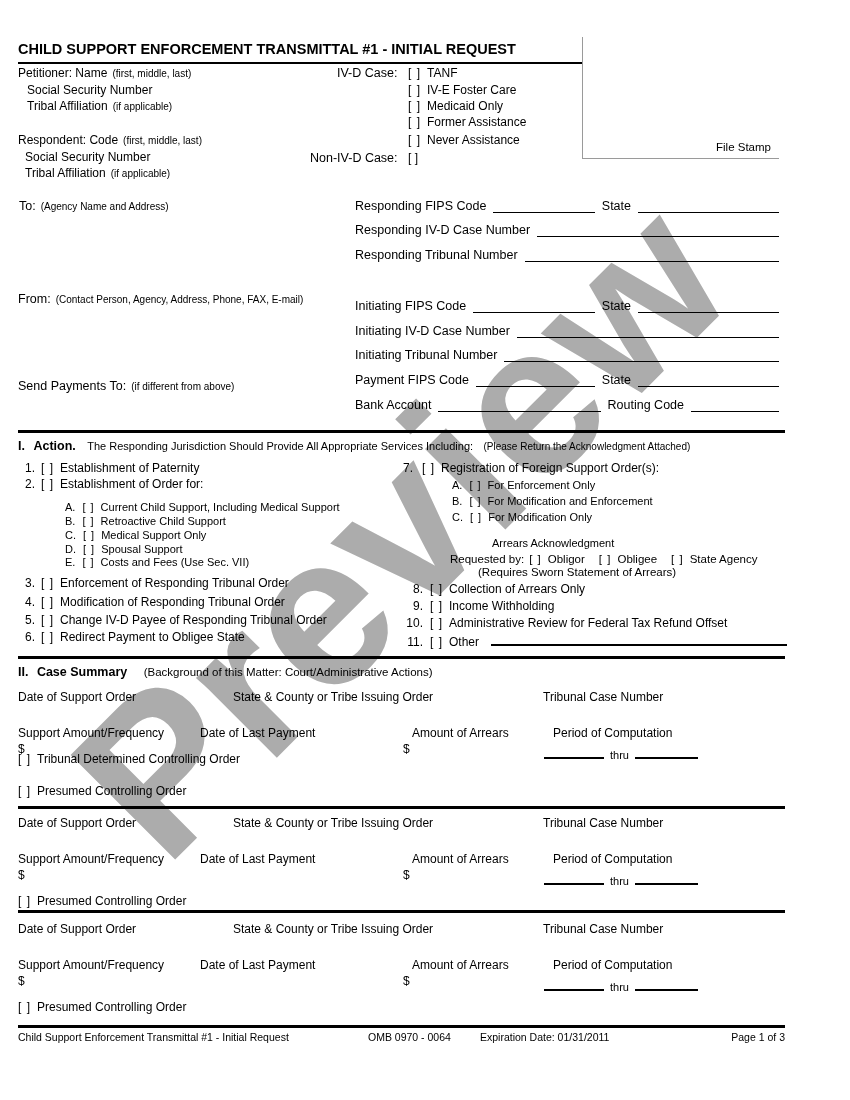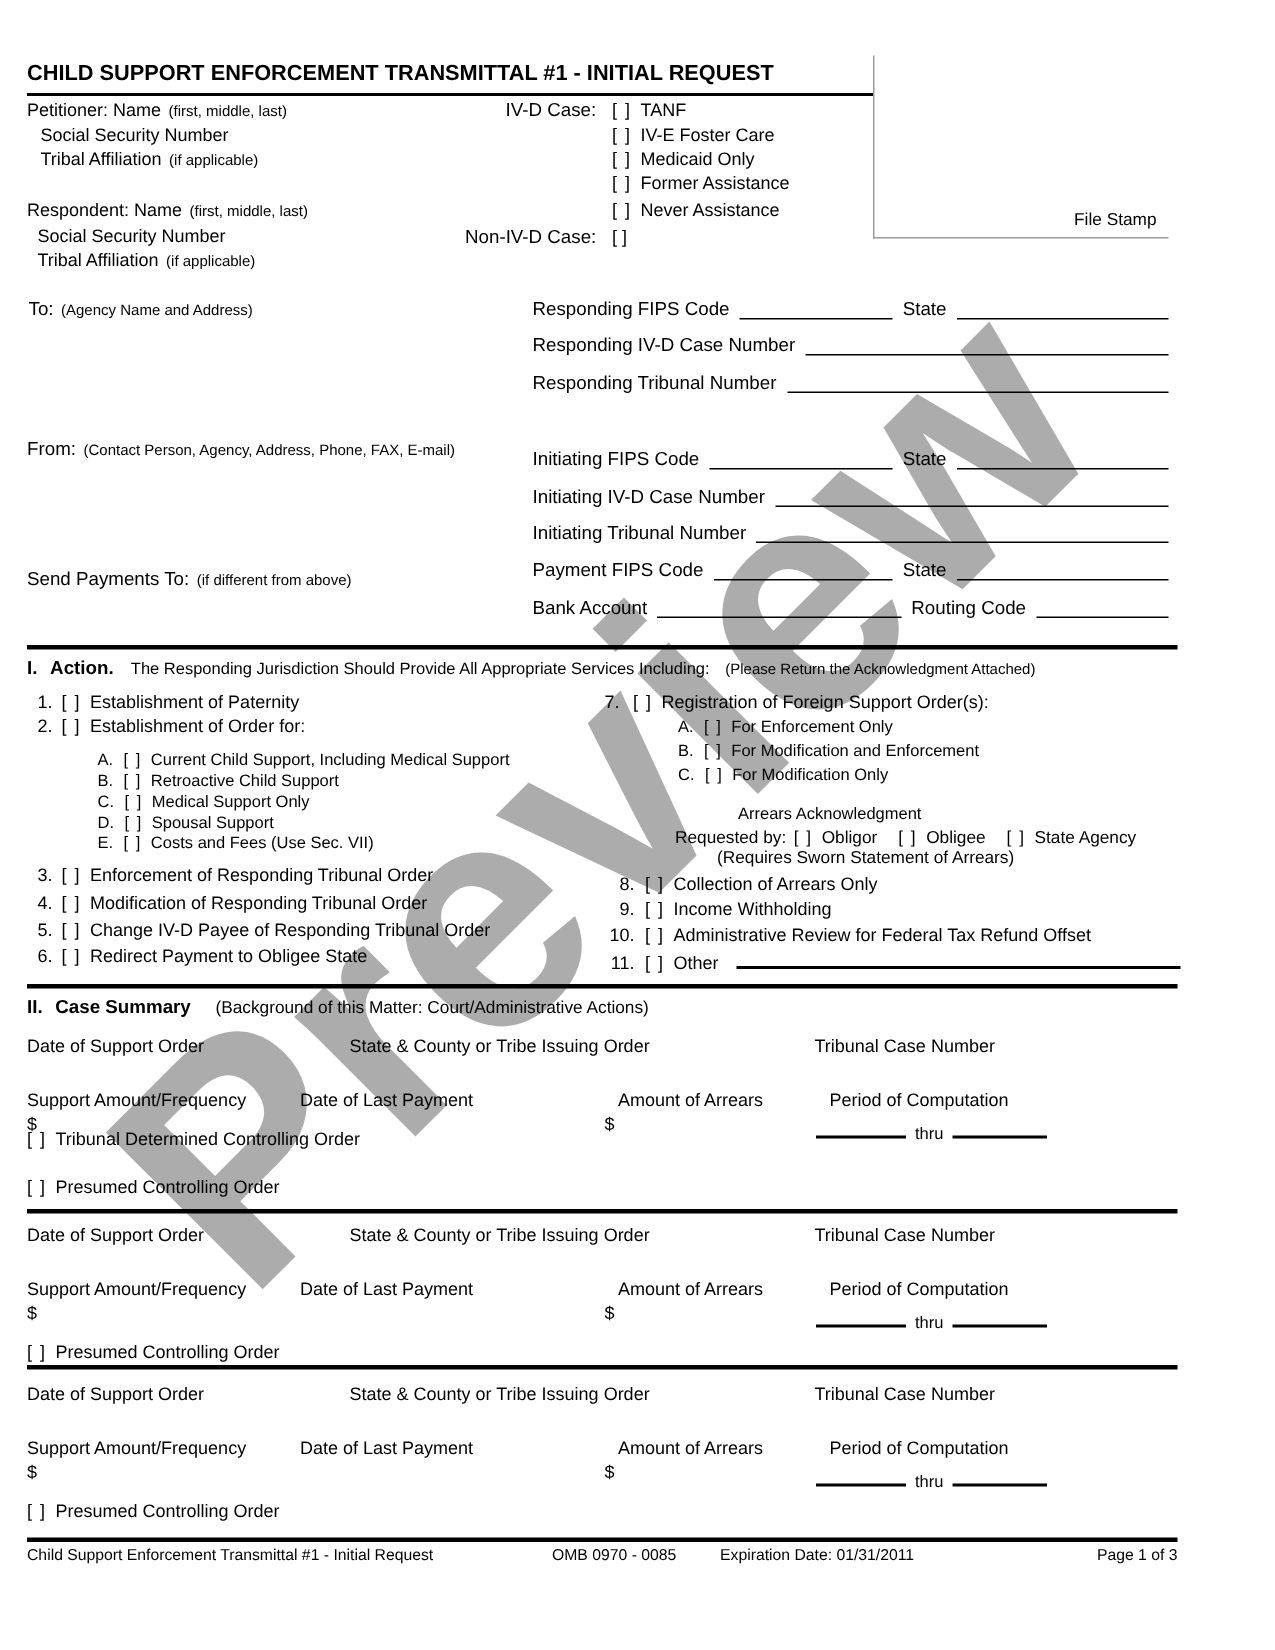--- a/index.html
+++ b/index.html
@@ -49,21 +49,21 @@
     </div>
 
     <div class="abs t12 row" style="left:18px;top:66px">
       <span>Petitioner: Name</span><span class="hint">(first, middle, last)</span>
     </div>
     <div class="abs t12" style="left:27px;top:83px">Social Security Number</div>
     <div class="abs t12 row" style="left:27px;top:99px">
       <span>Tribal Affiliation</span><span class="hint">(if applicable)</span>
     </div>
     <div class="abs t12 row" style="left:18px;top:133px">
-      <span>Respondent: Name</span><span class="hint">(first, middle, last)</span>
+      <span>Respondent: Code</span><span class="hint">(first, middle, last)</span>
     </div>
     <div class="abs t12" style="left:25px;top:150px">Social Security Number</div>
     <div class="abs t12 row" style="left:25px;top:166px">
       <span>Tribal Affiliation</span><span class="hint">(if applicable)</span>
     </div>
 
     <div class="abs t125" style="left:337px;top:66px">IV-D Case:</div>
     <div class="abs t12 row" style="left:408px;top:66px">
       <span class="cb">[ ]</span><span>TANF</span>
     </div>
@@ -266,18 +266,18 @@
       <div class="abs row t11" style="left:526px;top:56px">
         <span class="fl" style="width:60px"></span><span style="margin:0 6px">thru</span><span class="fl" style="width:63px"></span>
       </div>
       <div class="abs t12 row" style="left:0;top:78px">
         <span class="cb">[ ]</span><span>Presumed Controlling Order</span>
       </div>
     </div>
 
     <div class="rule" style="top:1025px"></div>
     <div class="abs t105" style="left:18px;top:1031px">Child Support Enforcement Transmittal #1 - Initial Request</div>
-    <div class="abs t105" style="left:368px;top:1031px">OMB  0970 - 0085</div>
+    <div class="abs t105" style="left:368px;top:1031px">OMB  0970 - 0064</div>
     <div class="abs t105" style="left:480px;top:1031px">Expiration Date: 01/31/2011</div>
     <div class="abs t105" style="left:700px;top:1031px;width:85px;text-align:right">Page 1 of 3</div>
 
   </div>
 </div>
 
 </body></html>

